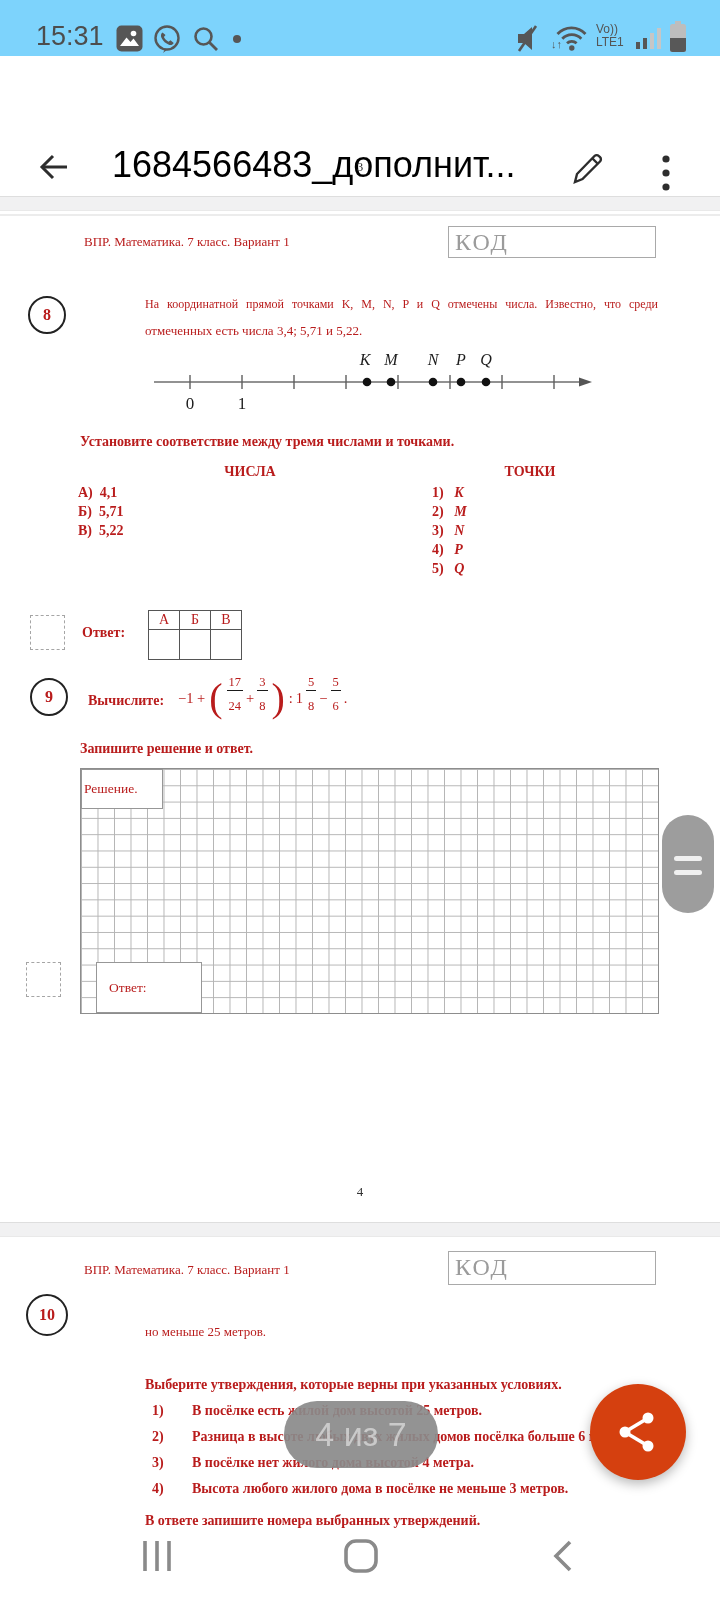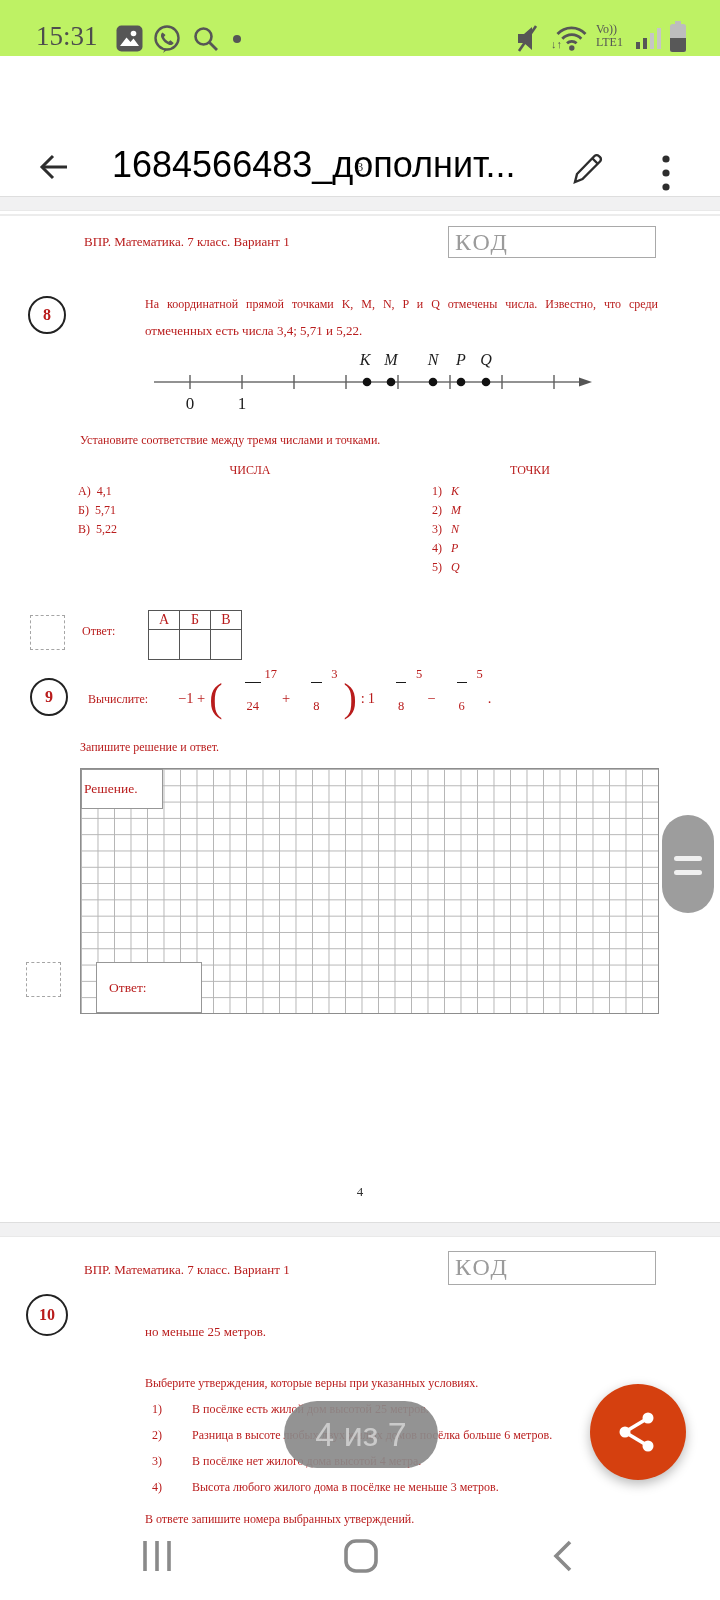--- a/index.html
+++ b/index.html
@@ -1,23 +1,23 @@
 <!DOCTYPE html>
 <html><head>
 <meta charset="utf-8">
 <style>
   html,body{margin:0;padding:0;background:#ffffff;}
   #screen{position:relative;width:720px;height:1600px;background:#fff;overflow:hidden;
           font-family:"Liberation Sans","DejaVu Sans",sans-serif;}
   .abs{position:absolute;}
   .ser{font-family:"Liberation Serif","DejaVu Serif",serif;color:#b91c1c;}
-  .doc{font-size:12px;line-height:1.3;}
+  .doc{font-size:14px;line-height:1.3;font-weight:bold;}
   .jline{text-align:justify;text-align-last:justify;font-size:12px;width:513px;}
   
-  #statusbar{top:0;left:0;width:720px;height:56px;background:#bef264;font-family:Liberation Serif, serif;}
+  #statusbar{top:0;left:0;width:720px;height:56px;background:#7dd3fc;}
   .sb-time{left:36px;top:21px;font-size:27px;color:#4d4d4d;}
   .volte{font-size:12px;color:#555;line-height:13px;text-align:left;}
   
   #appbar{top:56px;left:0;width:720px;height:102px;background:#fff;}
   .app-title{left:112px;top:88px;font-size:36px;color:#000000;width:460px;white-space:nowrap;overflow:hidden;}
   .appbar-divider{top:158px;left:0;width:720px;height:2px;background:#ececec;}
   
   .psep{left:0;width:720px;height:13px;background:#f1f1f2;border-top:1px solid #dedede;border-bottom:1px solid #e9e9e9;}
   .pagenum{left:0;width:720px;text-align:center;font-size:13px;color:#333;}
   
@@ -29,22 +29,22 @@
   .kodtxt{font-size:24px;color:#9b9b9b;letter-spacing:2px;padding:2px 0 0 6px;}
   
   table.anstable{border-collapse:collapse;}
   table.anstable td,table.anstable th{border:1px solid #555;width:30px;padding:0;
         font-weight:normal;font-size:14px;text-align:center;background:#fff;}
   table.anstable th{height:18px;}
   table.anstable td{height:29px;}
   
   .math{display:flex;align-items:center;font-size:14.5px;gap:3px;}
   .fr{display:inline-flex;flex-direction:column;align-items:center;font-size:12.5px;line-height:1.15;}
-  .fr .den{border-top:1px solid #1a1a1a;padding:16px 2px;}
-  .fr .num{padding:0 2px;margin-left:36px;}
+  .fr .den{border-top:1px solid #1a1a1a;padding:8px 2px;}
+  .fr .num{padding:0 2px;}
   .par{font-size:40px;font-weight:300;line-height:0;padding:0 1px;}
   
   .grid{left:80px;top:768px;width:577px;height:244px;border:1px solid #8d8d8d;background:#fff;
         background-image:linear-gradient(to right,#b5b5b5 1px,transparent 1px),
                          linear-gradient(to bottom,#b5b5b5 1px,transparent 1px);
         background-size:16.5px 16.3px;}
   .gridlabel{background:#fff;border:1px solid #979797;display:flex;align-items:center;font-size:13.5px;}
   
   #scroll-handle{left:662px;top:815px;width:52px;height:98px;border-radius:26px;background:#9d9d9d;}
   .sh-line{left:674px;width:28px;height:5px;border-radius:2.5px;background:rgba(255,255,255,0.85);}

